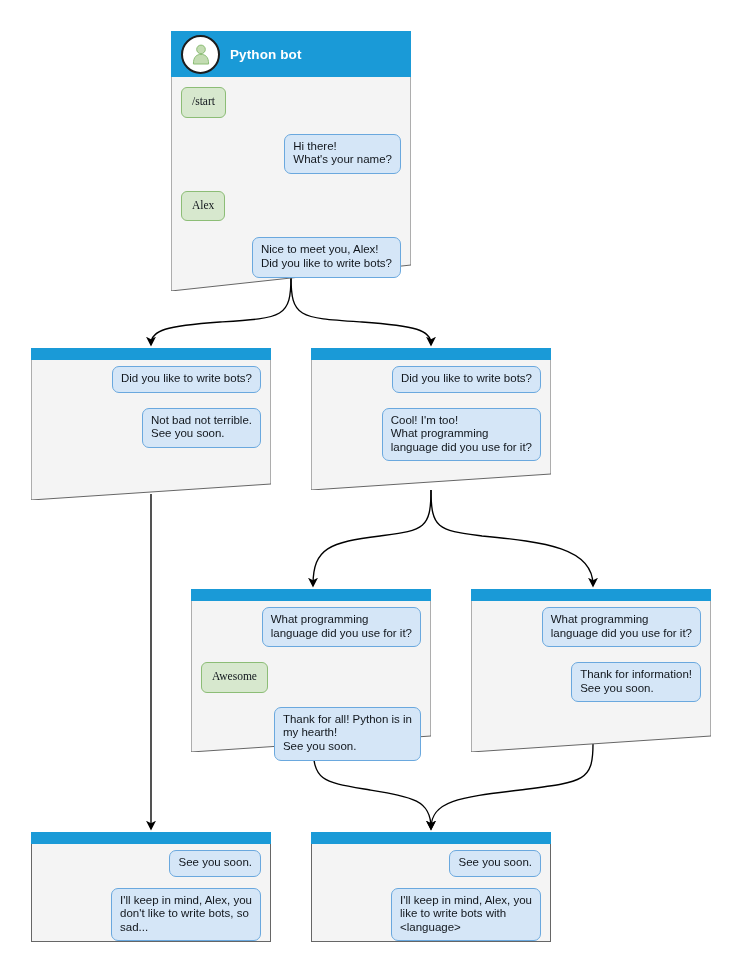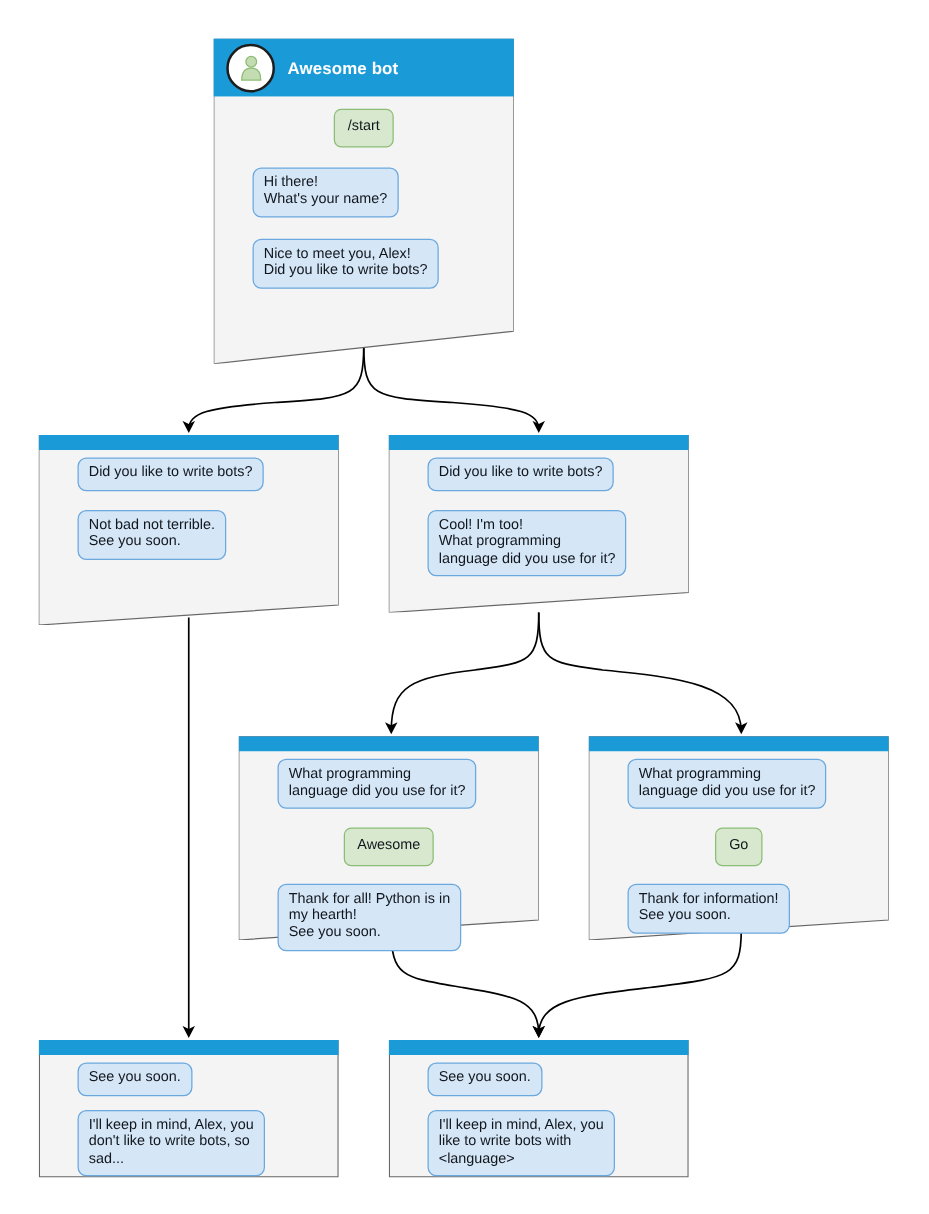--- a/index.html
+++ b/index.html
@@ -34,22 +34,22 @@
   .avatar{
     width:39px;height:39px;border-radius:50%;
     background:#ffffff;border:2px solid #1d1d1d;
     box-sizing:border-box;
     display:flex;align-items:center;justify-content:center;
     flex:0 0 auto;
   }
 
   .msgs{position:absolute;left:0;box-sizing:border-box;width:100%;}
   .row{display:flex;width:100%;box-sizing:border-box;}
-  .row.left{justify-content:flex-start;padding-left:21px;}
-  .row.right{justify-content:center;}
+  .row.left{justify-content:flex-end;padding-left:21px;}
+  .row.right{justify-content:flex-start;font-family:Liberation Serif, serif;}
 
   .bubble{
     font-size:11.5px;
     line-height:13.6px;
     color:#11161c;
     box-sizing:border-box;
     white-space:pre-line;
     max-width:84%;
   }
   .bubble.bot{
@@ -102,30 +102,33 @@
       <rect x="0" y="0" width="240" height="46" fill="#1a9ad7"></rect>
     </svg>
     <div class="content">
       <div class="titlebar" style="width:240px;height:46px;padding:0 10px;gap:10px;">
         <div class="avatar">
           <svg width="26" height="26" viewBox="0 0 26 26">
             <circle cx="13" cy="8.4" r="4.3" fill="#c3dcb2" stroke="#8cbd76" stroke-width="1"></circle>
             <path d="M5.4 23 C5.4 15.4 9 13.4 13 13.4 C17 13.4 20.6 15.4 20.6 23 Z" fill="#c3dcb2" stroke="#8cbd76" stroke-width="1"></path>
           </svg>
         </div>
-        <span class="title">Awesome bot</span>
+        <span class="title">Python bot</span>
       </div>
       <div class="msgs" style="top:46px;padding:10px 10px 0 10px;">
         <div class="row right" style="margin-bottom:16px;">
           <div class="bubble user">/start</div>
         </div>
         <div class="row left" style="margin-bottom:17px;">
           <div class="bubble bot">Hi there!
 What's your name?</div>
         </div>
+        <div class="row right" style="margin-bottom:16px;">
+          <div class="bubble user">Alex</div>
+        </div>
         <div class="row left">
           <div class="bubble bot">Nice to meet you, Alex!
 Did you like to write bots?</div>
         </div>
       </div>
     </div>
   </div>
 
   <div class="node" style="left:31px;top:348px;width:240px;height:152px;">
     <svg class="shape" viewBox="0 0 240 152" preserveAspectRatio="none">
@@ -191,23 +194,20 @@
     <svg class="shape" viewBox="0 0 240 163" preserveAspectRatio="none">
       <polygon points="0,0 240,0 240,147 0,163" fill="#f4f4f4" stroke="#666666" stroke-width="1"></polygon>
       <rect x="0" y="0" width="240" height="12" fill="#1a9ad7"></rect>
     </svg>
     <div class="content">
       <div class="msgs" style="top:12px;padding:6px 10px 0 10px;">
         <div class="row left" style="margin-bottom:15px;">
           <div class="bubble bot">What programming
 language did you use for it?</div>
         </div>
-        <div class="row right" style="margin-bottom:14px;">
-          <div class="bubble user">Go</div>
-        </div>
         <div class="row left">
           <div class="bubble bot">Thank for information!
 See you soon.</div>
         </div>
       </div>
     </div>
   </div>
 
   <div class="node" style="left:31px;top:832px;width:240px;height:110px;">
     <svg class="shape" viewBox="0 0 240 110" preserveAspectRatio="none">

